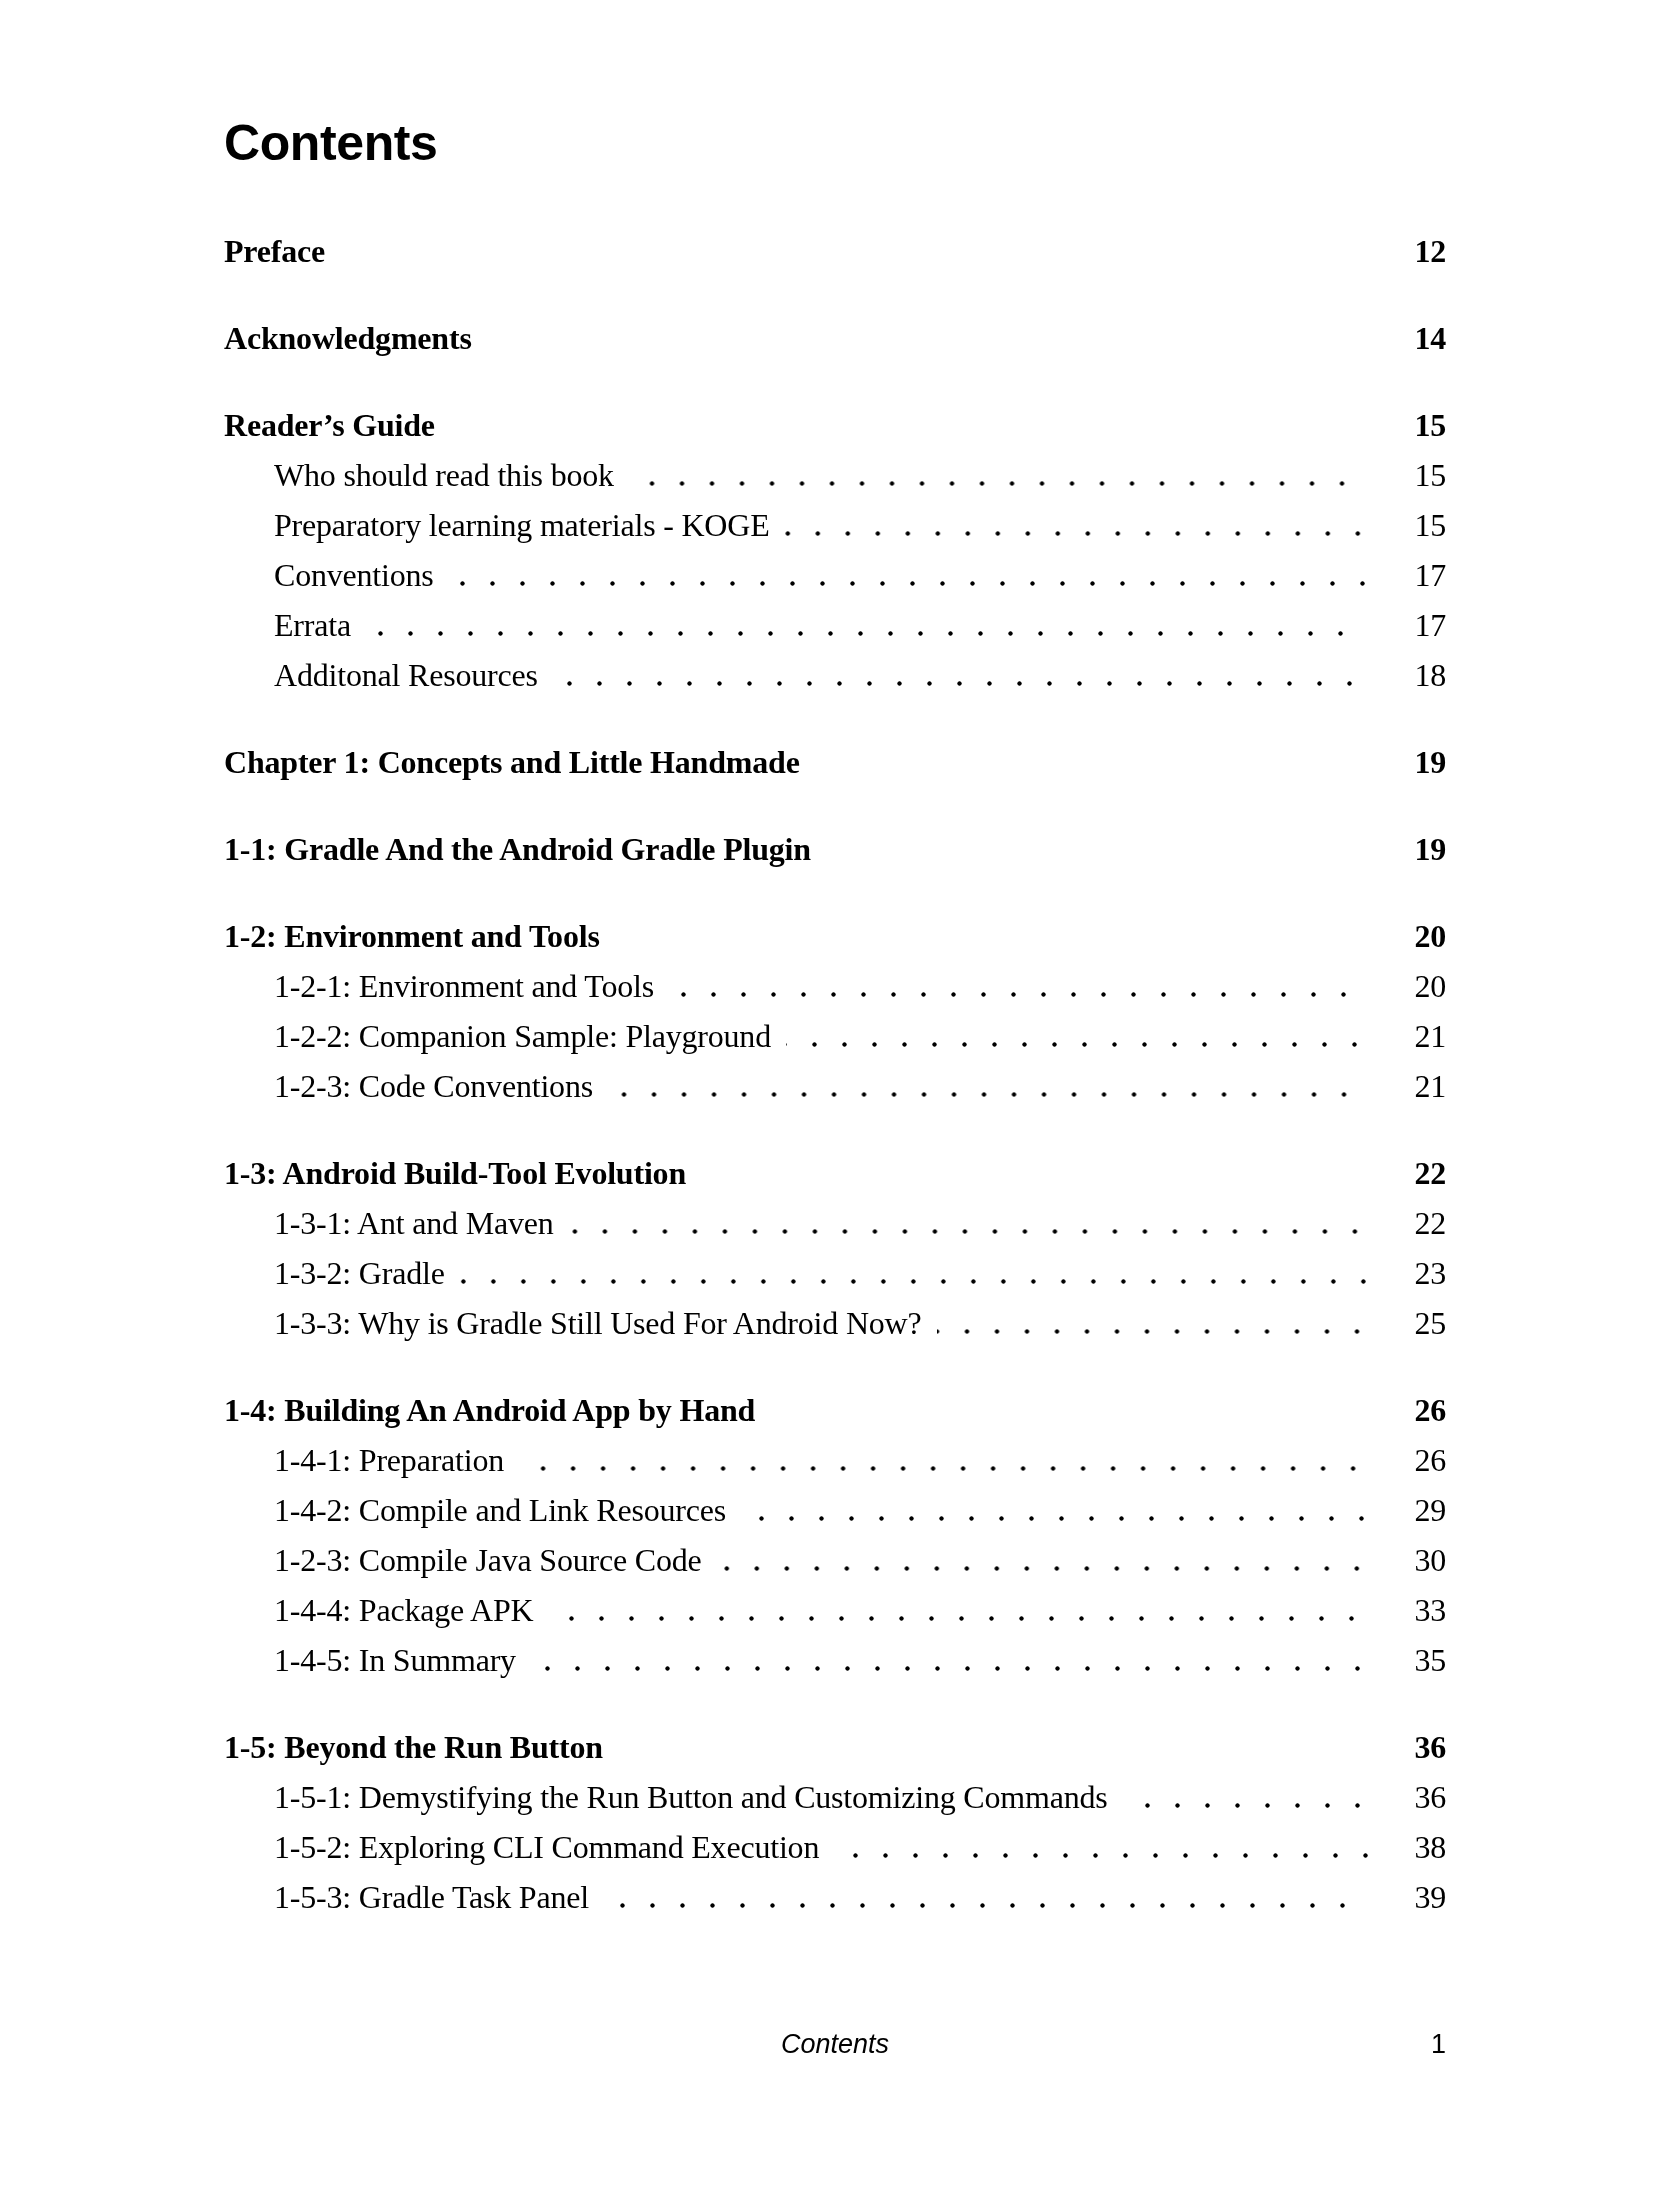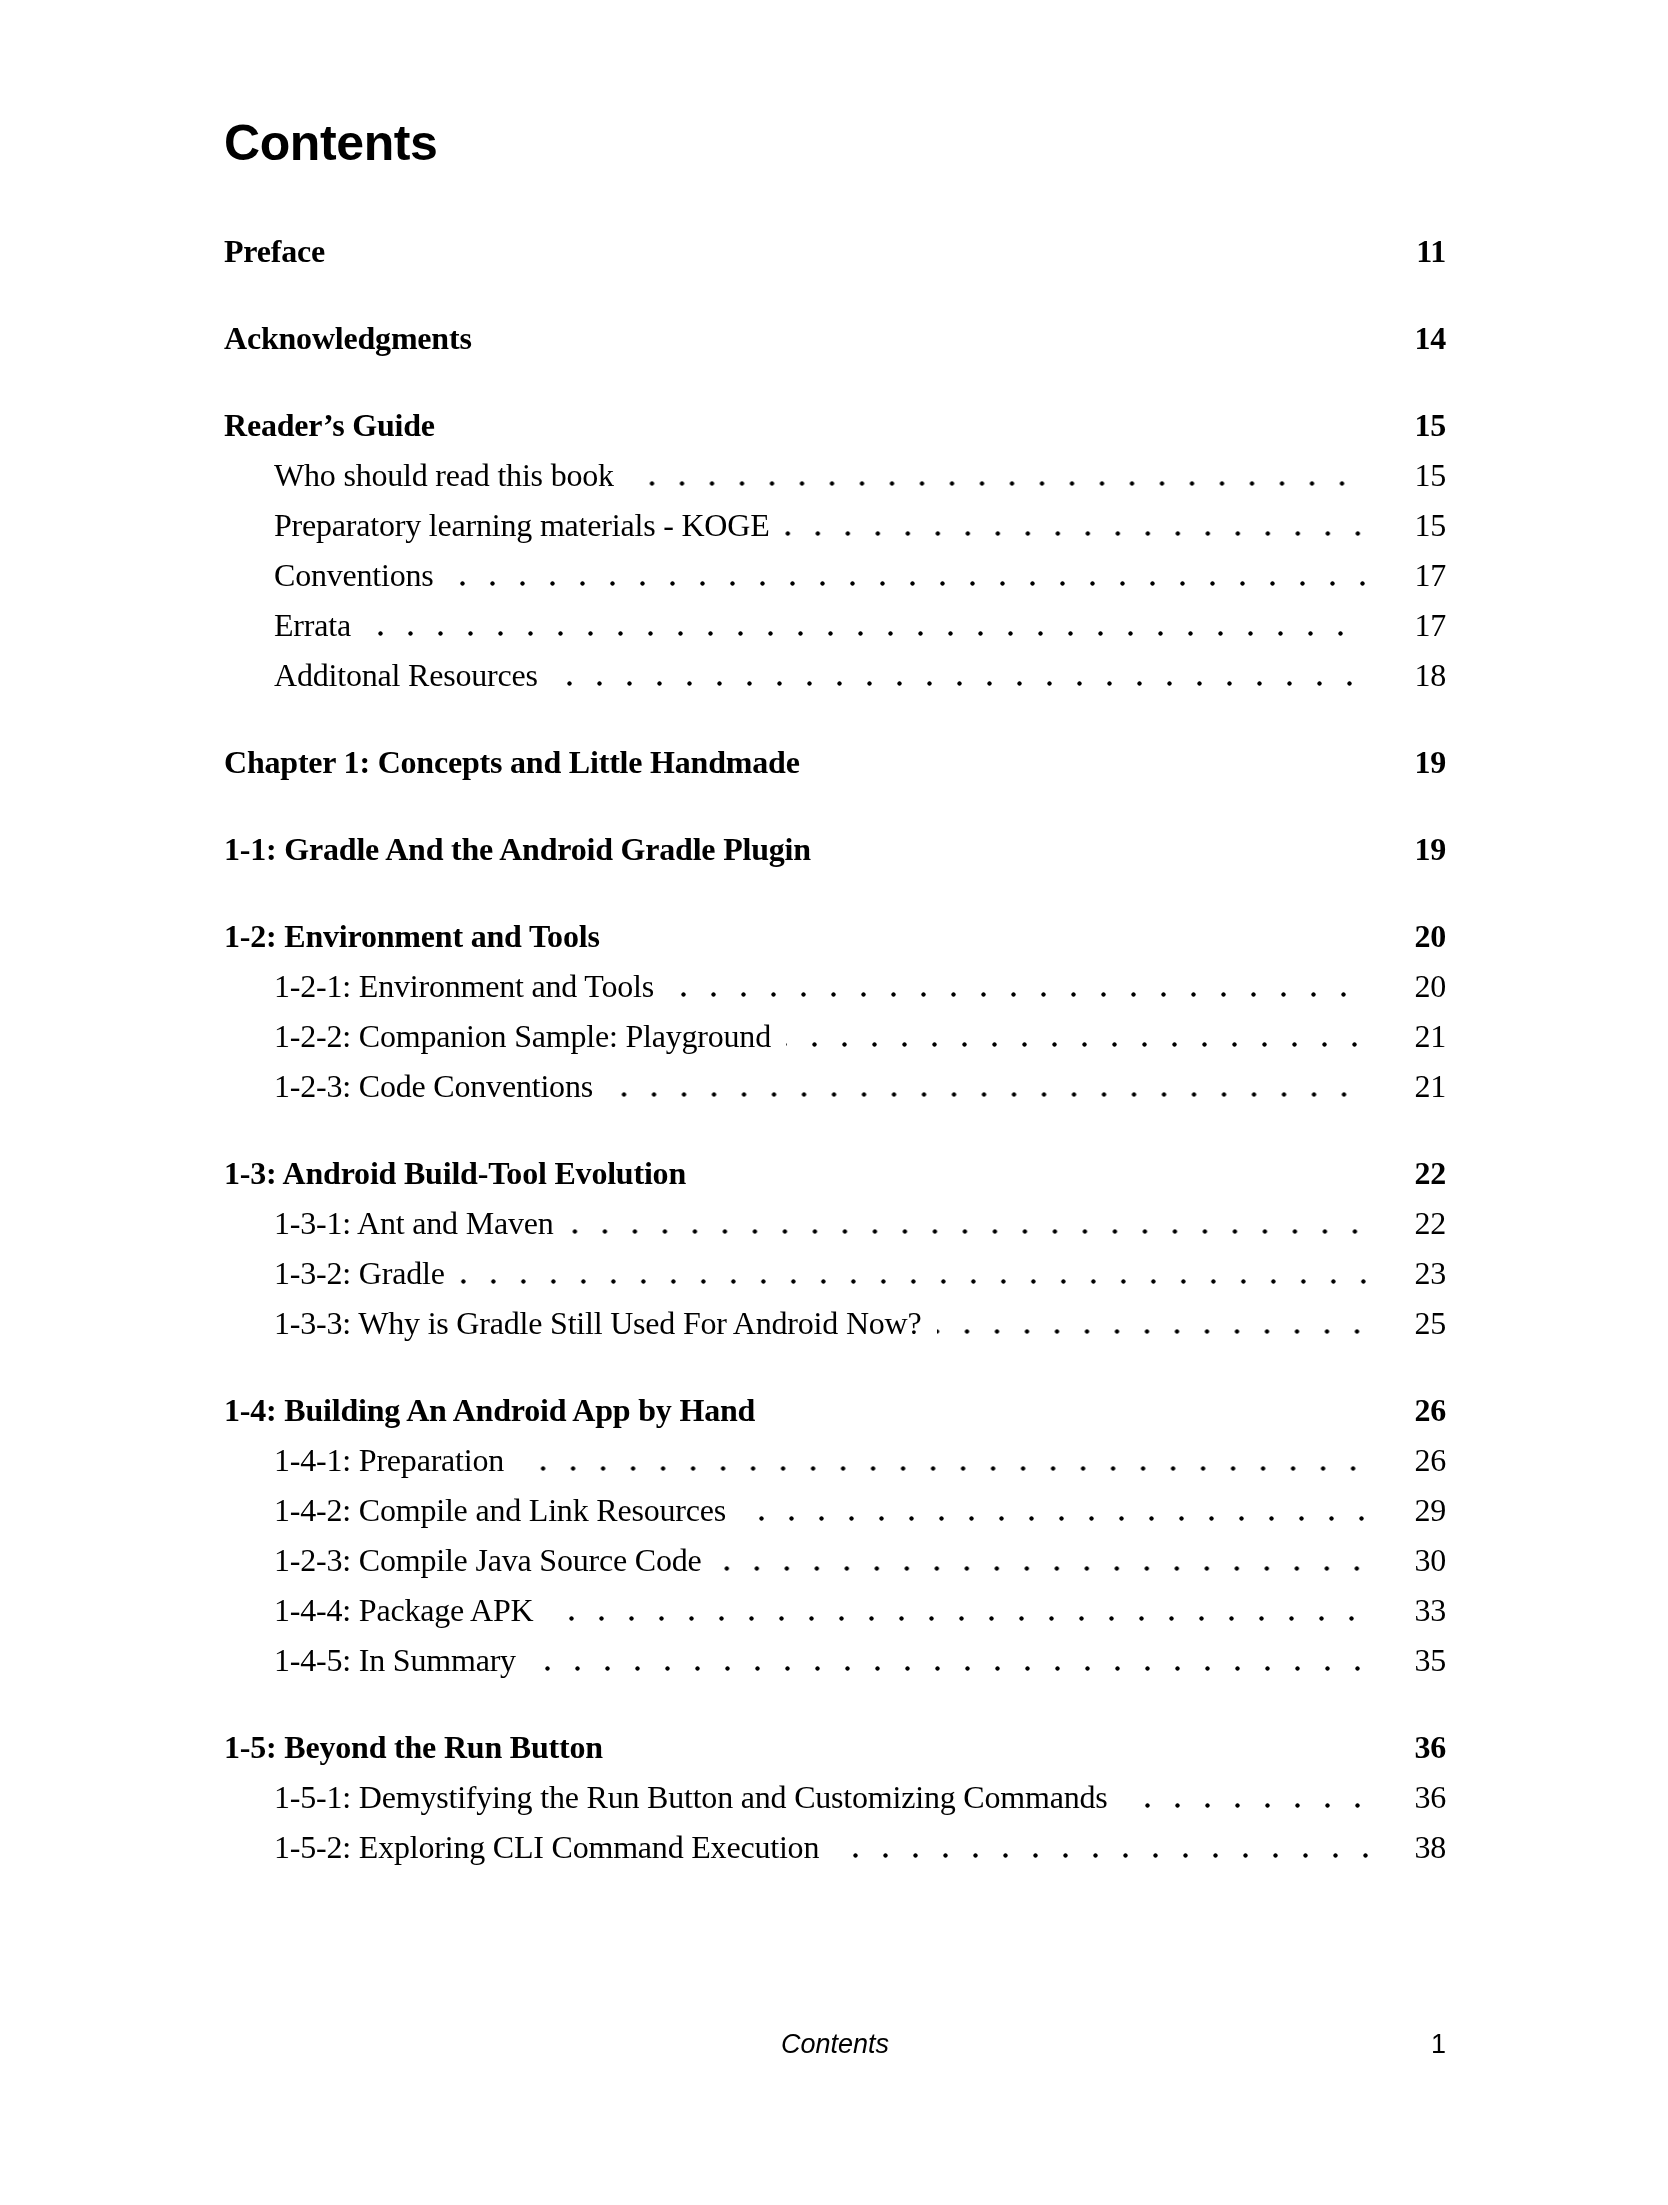--- a/index.html
+++ b/index.html
@@ -81,21 +81,21 @@
 </head>
 <body>
 
 <main class="content">
   <h1 class="doc-title">Contents</h1>
   <div id="toc">
       <section class="section first">
     <div class="row top">
       <span class="label">Preface</span>
       <span class="spacer"></span>
-      <span class="page">11</span>
+      <span class="page">12</span>
     </div>
   </section>
       <section class="section">
     <div class="row top">
       <span class="label">Acknowledgments</span>
       <span class="spacer"></span>
       <span class="page">14</span>
     </div>
   </section>
       <section class="section">
@@ -249,20 +249,25 @@
     <span class="leader" style="background-position-x: 22px;"></span>
     <span class="page">36</span>
   </div>
 
   <div class="row sub">
     <span class="label">1-5-2: Exploring CLI Command Execution</span>
     <span class="leader" style="background-position-x: 19px;"></span>
     <span class="page">38</span>
   </div>
 
+  <div class="row sub">
+    <span class="label">1-5-3: Gradle Task Panel</span>
+    <span class="leader" style="background-position-x: 16px;"></span>
+    <span class="page">39</span>
+  </div>
 </section>
     </div>
 </main>
 
 <footer>
   <span class="footer-center">Contents</span>
   <span class="footer-page">1</span>
 </footer>
 
 

